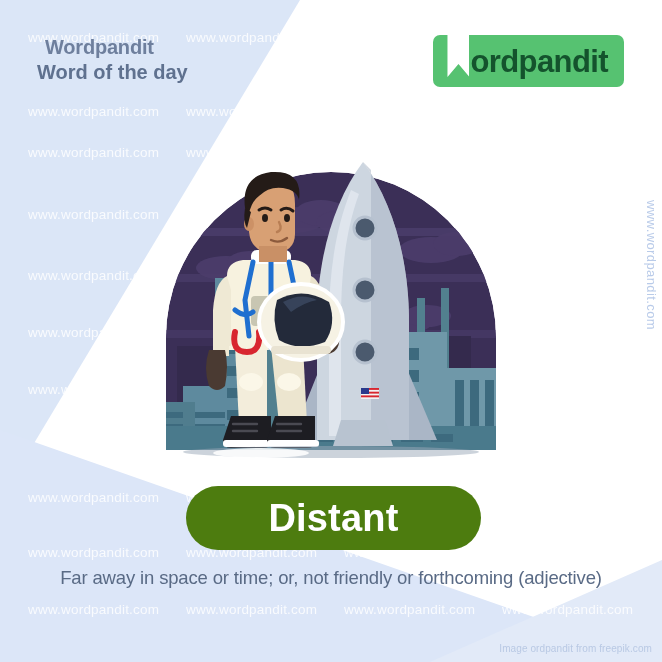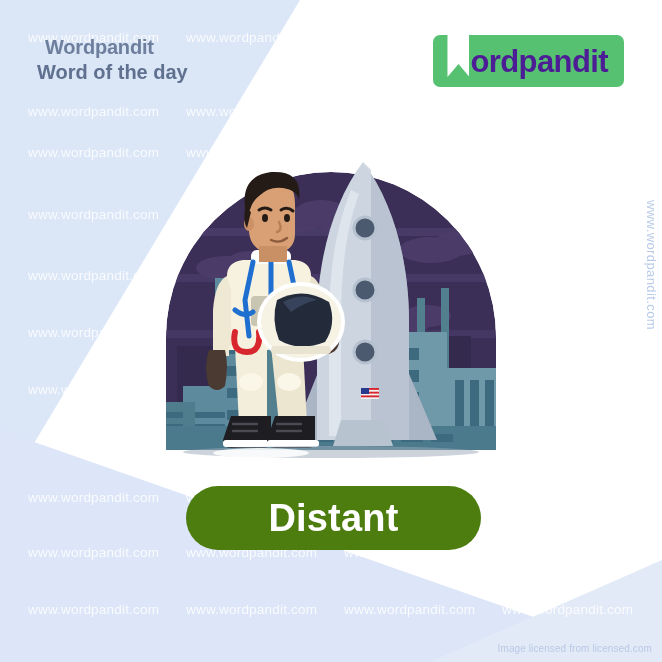--- a/index.html
+++ b/index.html
@@ -121,21 +121,21 @@
     left: 2px;
     top: -4px;
     width: 22px;
     height: 46px;
     background: #ffffff;
     clip-path: polygon(0 0, 100% 0, 100% 100%, 50% 72%, 0 100%);
   }
   .logo-text {
     font-size: 31px;
     font-weight: bold;
-    color: #4c1d95;
+    color: #14532d;
     letter-spacing: -0.6px;
     line-height: 1;
     margin-left: -2px;
   }
 
   
   .illus {
     position: absolute;
     left: 131px;
     top: 150px;
@@ -470,16 +470,17 @@
 
       <ellipse cx="200" cy="302" rx="148" ry="6" fill="#9aa7b8" opacity="0.5"></ellipse>
       <ellipse cx="130" cy="303" rx="48" ry="5" fill="#ffffff" opacity="0.85"></ellipse>
     </svg>
   </div>
 
   <div class="word-pill">
     <span class="word-text">Distant</span>
   </div>
 
-
-  <div class="credit">Image licensed from licensed.com</div>
+  <div class="definition">Far away in space or time; or, not friendly or forthcoming (adjective)</div>
+
+  <div class="credit">Image ordpandit from freepik.com</div>
 
 </div>
 
 </body></html>

